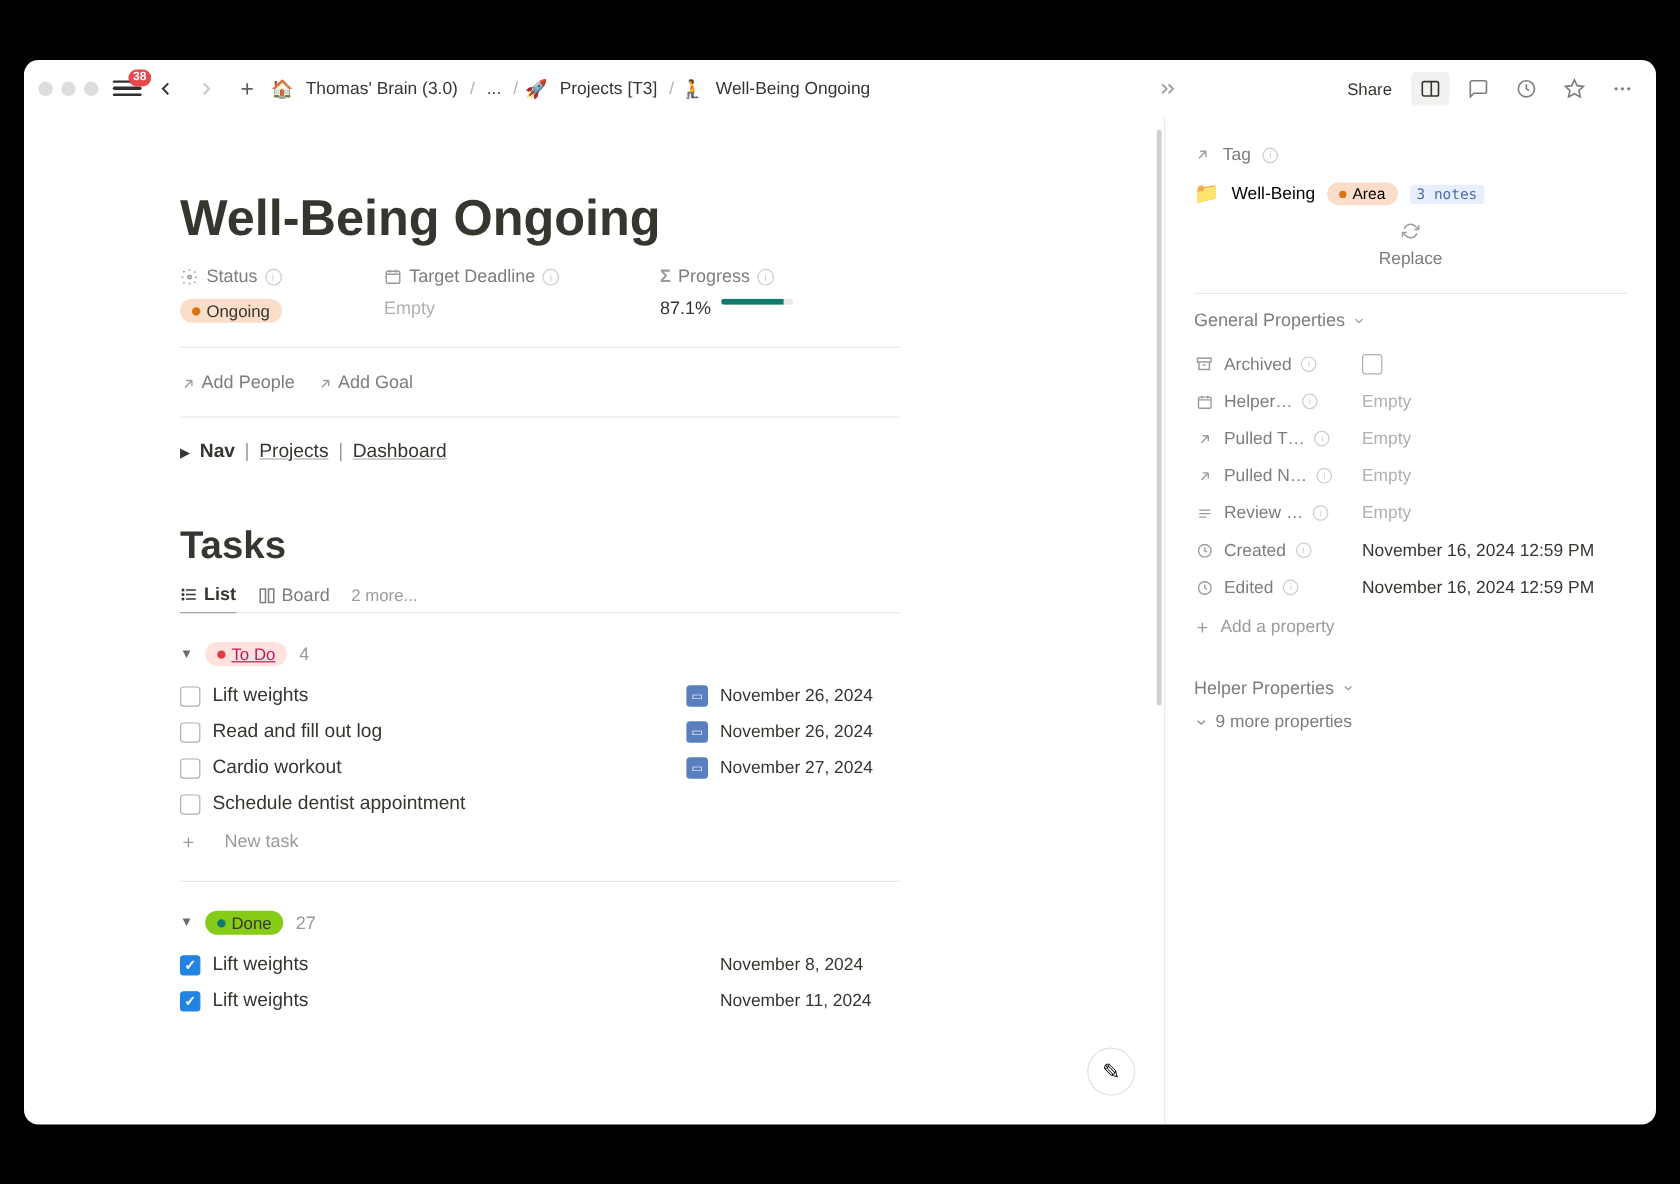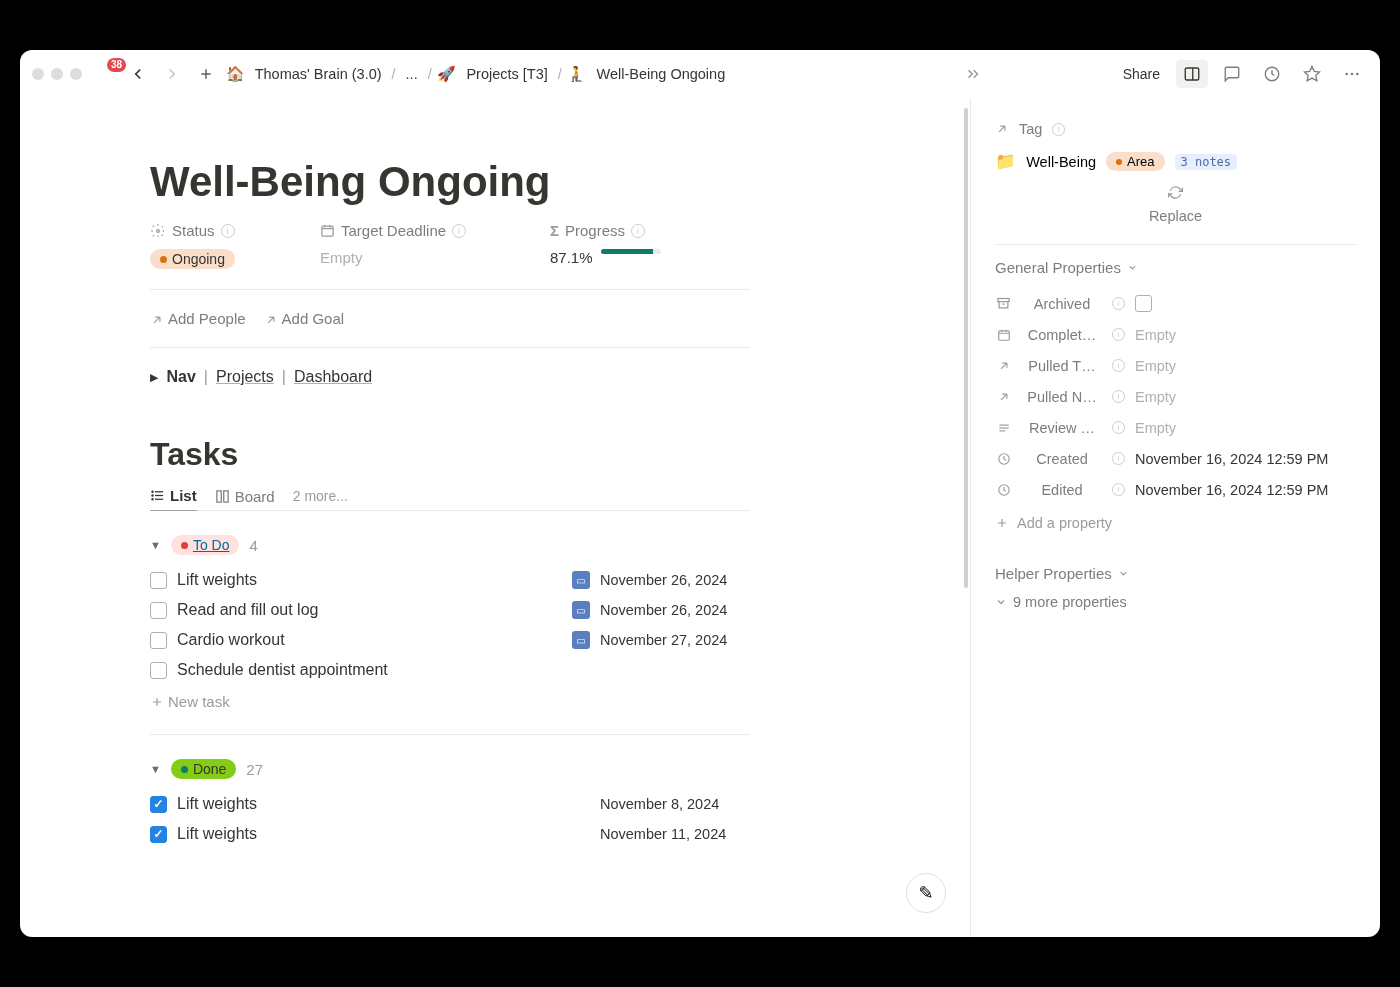--- a/index.html
+++ b/index.html
@@ -27,21 +27,21 @@
   display: flex;
   align-items: center;
   padding: 0 12px;
   gap: 6px;
   border-bottom: 1px solid rgba(0,0,0,0);
 }
 .traffic { display: flex; gap: 7px; margin-right: 6px; }
 .traffic span { width: 12px; height: 12px; border-radius: 50%; background: #ddd; display: inline-block; }
 .sidebar-toggle {
   position: relative;
-  width: 24px; height: 20px; display: flex; flex-direction: row; justify-content: center; gap: 3px;
+  width: 24px; height: 20px; display: flex; flex-direction: column; justify-content: center; gap: 3px;
 }
 .sidebar-toggle .bar { height: 2.5px; background: #2f2f2f; border-radius: 2px; }
 .badge {
   position: absolute; top: -6px; right: -8px;
   background: #e5484d; color: #fff; font-size: 10px; font-weight: 700;
   padding: 0 4px; border-radius: 8px; line-height: 14px;
 }
 .nav-icon {
   width: 28px; height: 28px; display: flex; align-items: center; justify-content: center;
   color: #7d7d7d; cursor: pointer; border-radius: 4px;
@@ -76,38 +76,38 @@
 .nav-line .tri { font-size:11px; }
 .nav-line .link { text-decoration: underline; text-decoration-color:#b0b0ae; cursor:pointer; }
 .tasks-heading { font-size: 32px; font-weight:700; color:#37352f; margin-top: 50px; margin-bottom: 14px; }
 .view-tabs { display:flex; align-items:center; gap:18px; border-bottom:1px solid #e9e9e7; padding-bottom:6px; }
 .view-tab { display:flex; align-items:center; gap:5px; font-size:15px; color:#7d7d7d; cursor:pointer; padding-bottom:6px; margin-bottom:-7px; }
 .view-tab.active { color:#37352f; font-weight:600; border-bottom:1px solid #a3a3a3; }
 .view-more { font-size:14px; color:#9b9b9b; cursor:pointer; }
 .group-header { display:flex; align-items:center; gap:10px; margin-top:24px; margin-bottom:10px; }
 .group-header .tri { font-size:11px; color:#6b6b6b; cursor:pointer; }
 .group-pill { display:inline-flex; align-items:center; gap:5px; padding:2px 10px; border-radius:12px; font-size:14px; }
-.group-pill.todo { background:#ffe2dd; color:#0369a1;text-decoration:underline; }
+.group-pill.todo { background:#ffe2dd; color:#be185d;text-decoration:underline; }
 .group-pill.todo::before { content:""; width:7px; height:7px; border-radius:50%; background:#e03e3e; }
 .group-pill.done { background:#84cc16; color:#37352f; }
 .group-pill.done::before { content:""; width:7px; height:7px; border-radius:50%; background:#0f7b6c; }
 .group-count { color:#9b9b9b; font-size:15px; }
 .task-row { display:flex; align-items:center; gap:10px; padding:6px 0; font-size:16px; color:#37352f; }
 .checkbox { width:17px; height:17px; border:1.5px solid #b0b0ae; border-radius:3px; flex-shrink:0; cursor:pointer; }
 .checkbox.checked { background:#2383e2; border-color:#2383e2; display:flex; align-items:center; justify-content:center; }
 .checkbox.checked::after { content:"✓"; color:#fff; font-size:12px; font-weight:700; }
 .task-icon { width:18px; height:18px; background:#5a7fbf; border-radius:3px; display:flex; align-items:center; justify-content:center; color:#fff; font-size:10px; margin-left:auto; }
 .task-date { font-size:14.5px; color:#37352f; min-width:150px; }
 .task-date.right { margin-left:auto; }
-.new-task { display:flex; align-items:center; gap:4px; color:#9b9b9b; font-size:15px; padding:8px 0; cursor:pointer; }
+.new-task { display:flex; align-items:center; gap:23px; color:#9b9b9b; font-size:15px; padding:8px 0; cursor:pointer; }
 .sidebar-right {
   width: 410px; border-left:1px solid #e9e9e7; padding: 16px 24px; overflow-y:auto;
 }
 .side-row { display:flex; align-items:center; gap:10px; font-size:14.5px; padding: 7px 0; }
-.side-label { display:flex; align-items:center; gap:8px; color:#7d7d7d; width: 130px; justify-content: space-between; }
+.side-label { display:flex; align-items:center; gap:8px; color:#7d7d7d; width: 130px; }
 .side-label .sicon { width:17px; height:17px; display:inline-flex; align-items:center; justify-content:center; color:#9b9b9b; }
 .side-value { color:#37352f; }
 .side-value.empty { color:#b0b0ae; }
 .tag-row { display:flex; align-items:center; gap:10px; }
 .folder-icon { color:#2383e2; font-size:17px; }
 .pill.area { background:#fadec9; font-size:13px; }
 .pill.area::before { content:""; width:6px; height:6px; border-radius:50%; background:#d9730d; }
 .notes-badge { background:#e7eefc; color:#4a6da7; font-size:12px; padding:1px 6px; border-radius:3px; font-family: monospace; }
 .replace-btn { display:flex; align-items:center; gap:8px; color:#7d7d7d; font-size:14.5px; padding:6px 0; cursor:pointer;flex-direction:column; }
 .side-divider { height:1px; background:#e9e9e7; margin:14px 0; }
@@ -415,21 +415,21 @@
       </div>
 
       <div class="side-row">
         <div class="side-label">
           <span class="sicon">
             <svg width="14" height="14" viewBox="0 0 24 24" fill="none" stroke="#9b9b9b" stroke-width="2">
                 <rect x="3" y="5" width="18" height="16" rx="2"></rect>
                 <path d="M3 9h18M8 3v4M16 3v4"></path>
               </svg>
           </span>
-          <span>Complet…</span>
+          <span>Helper…</span>
           <span class="info" style="width:13px;height:13px;border:1px solid #ccc;border-radius:50%;display:inline-flex;align-items:center;justify-content:center;font-size:8px;color:#ccc;">i</span>
         </div>
         <span class="side-value empty">Empty</span>
       </div>
 
       <div class="side-row">
         <div class="side-label">
           <span class="sicon">
             <svg width="14" height="14" viewBox="0 0 24 24" fill="none" stroke="#9b9b9b" stroke-width="2">
                 <path d="M7 17L17 7M17 7H9M17 7v8"></path>

